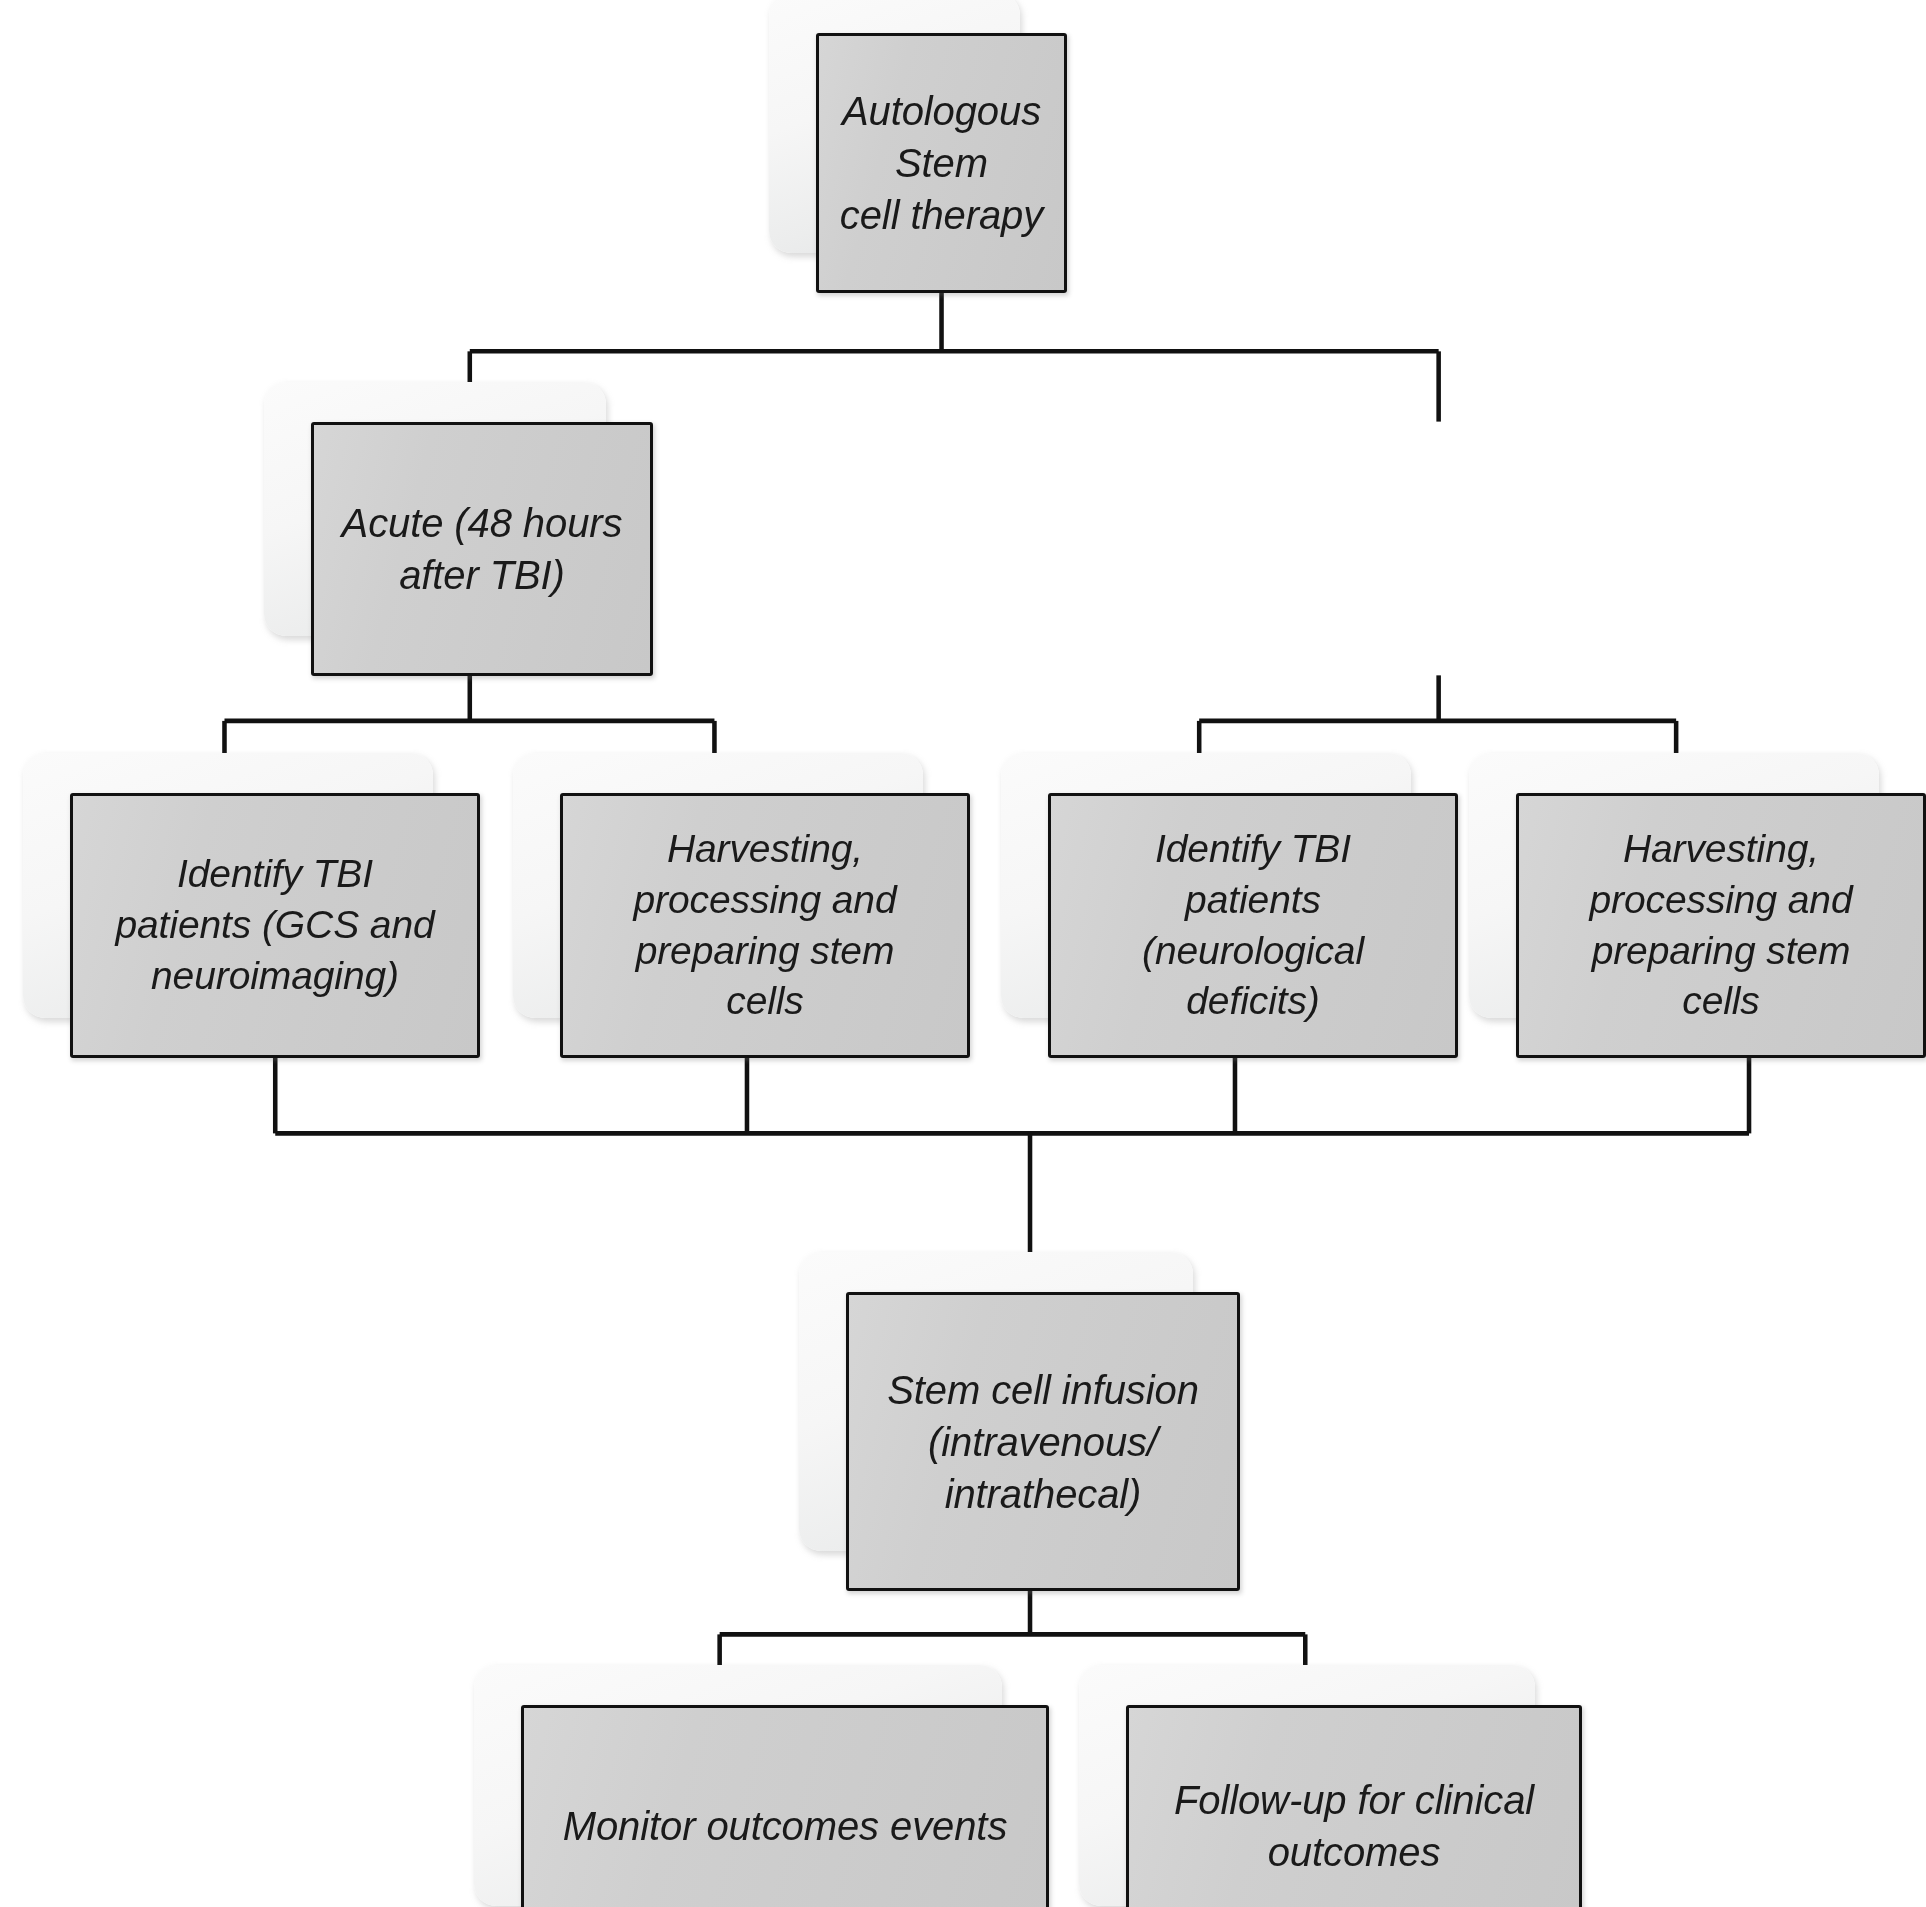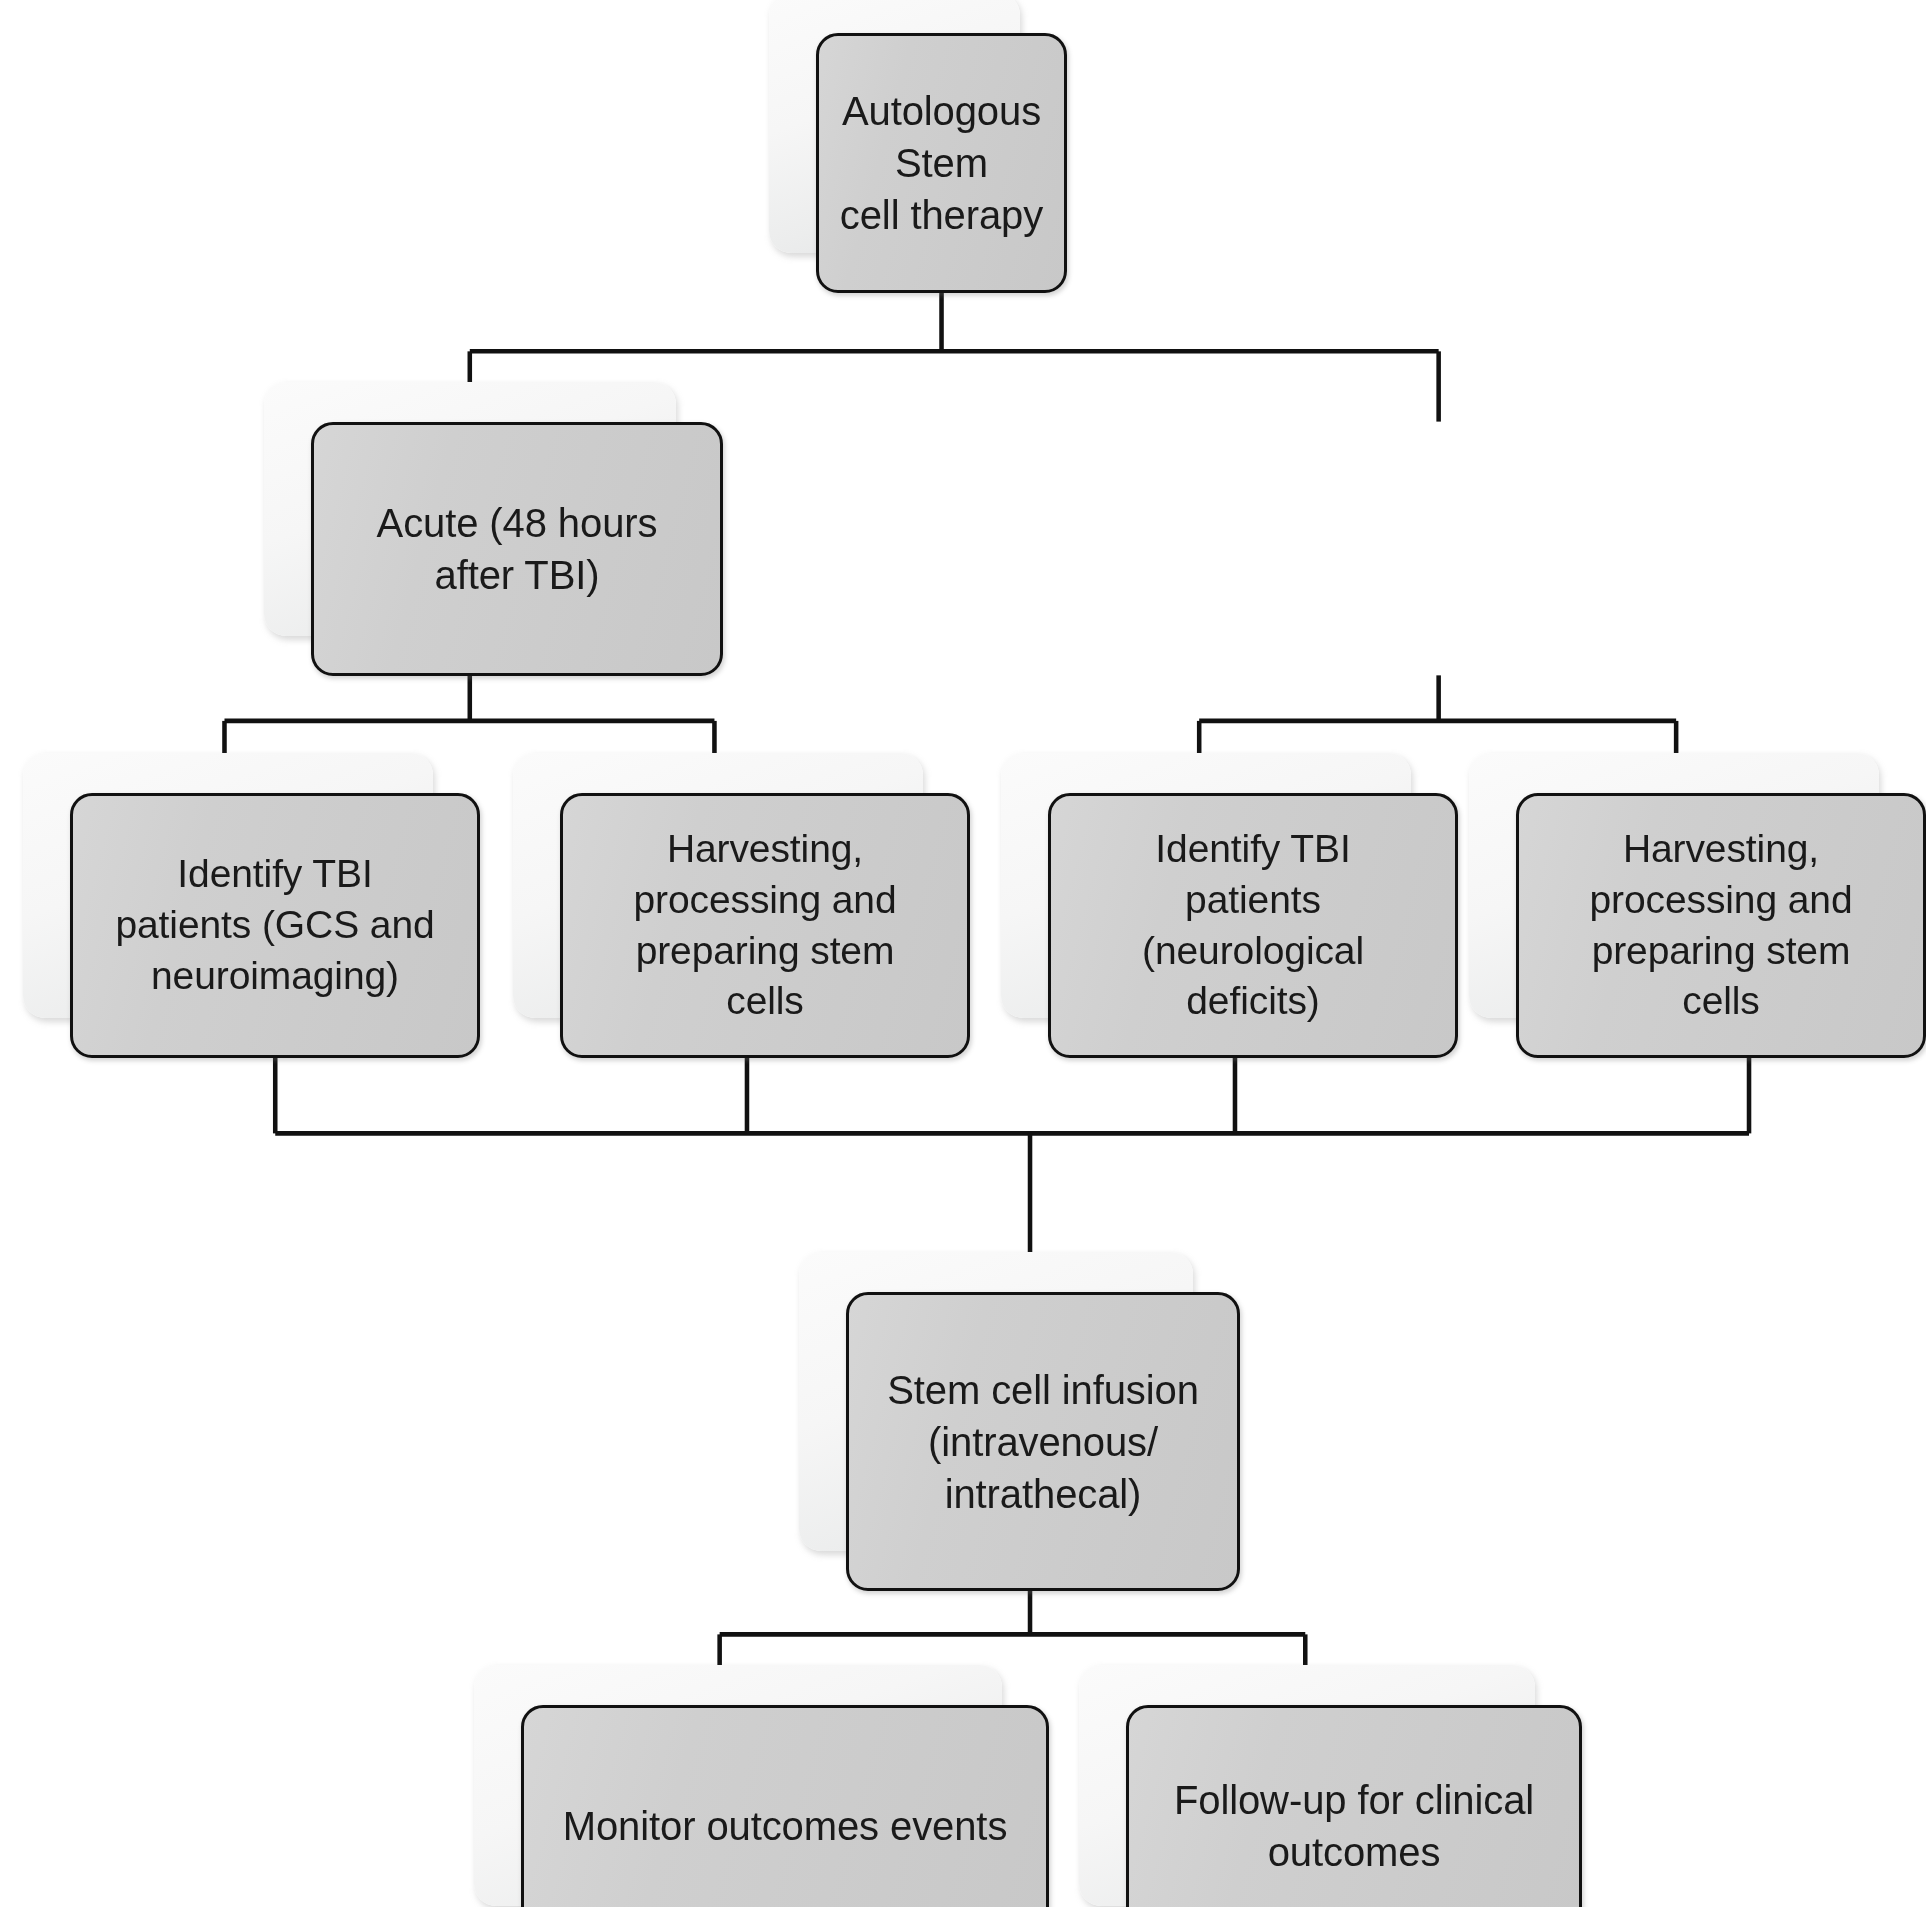--- a/index.html
+++ b/index.html
@@ -41,27 +41,28 @@
     box-shadow: 2px 3.9px 6.5px rgba(150,150,150,0.35);
   }
   
   .node .card {
     position: absolute;
     left: 0;
     top: 0;
     width: 100%;
     height: 100%;
     border: 3.9px solid #111111;
-    border-radius: 22px;
+    border-radius: 3px;
     background: linear-gradient(105deg, #d6d6d6 0%, #cfcfcf 30%, #cccccc 60%, #c8c8c8 100%);
     box-sizing: border-box;
     display: flex;
     align-items: center;
     justify-content: center;
     box-shadow: 1.3px 2.6px 4.6px rgba(120,120,120,0.30);
+    font-style: italic;
   }
   .node .label {
     display: block;
     width: 100%;
     padding: 0 11.7px;
     box-sizing: border-box;
     text-align: center;
     color: #1a1a1a;
     font-size: 40px;
     line-height: 1.30;
@@ -109,21 +110,21 @@
   </svg>
 
   <div class="node" style="left:816px; top:33px; width:251px; height:260px;">
     <div class="ghost"></div>
     <div class="card">
       <span class="label">Autologous Stem
 cell therapy</span>
     </div>
   </div>
 
-  <div class="node" style="left:311px; top:422px; width:412px; height:254px;">
+  <div class="node" style="left:311px; top:422px; width:342px; height:254px;">
     <div class="ghost"></div>
     <div class="card">
       <span class="label">Acute (48 hours
 after TBI)</span>
     </div>
   </div>
 
 
   <div class="node narrow" style="left:70px; top:793px; width:410px; height:265px;">
     <div class="ghost"></div>

